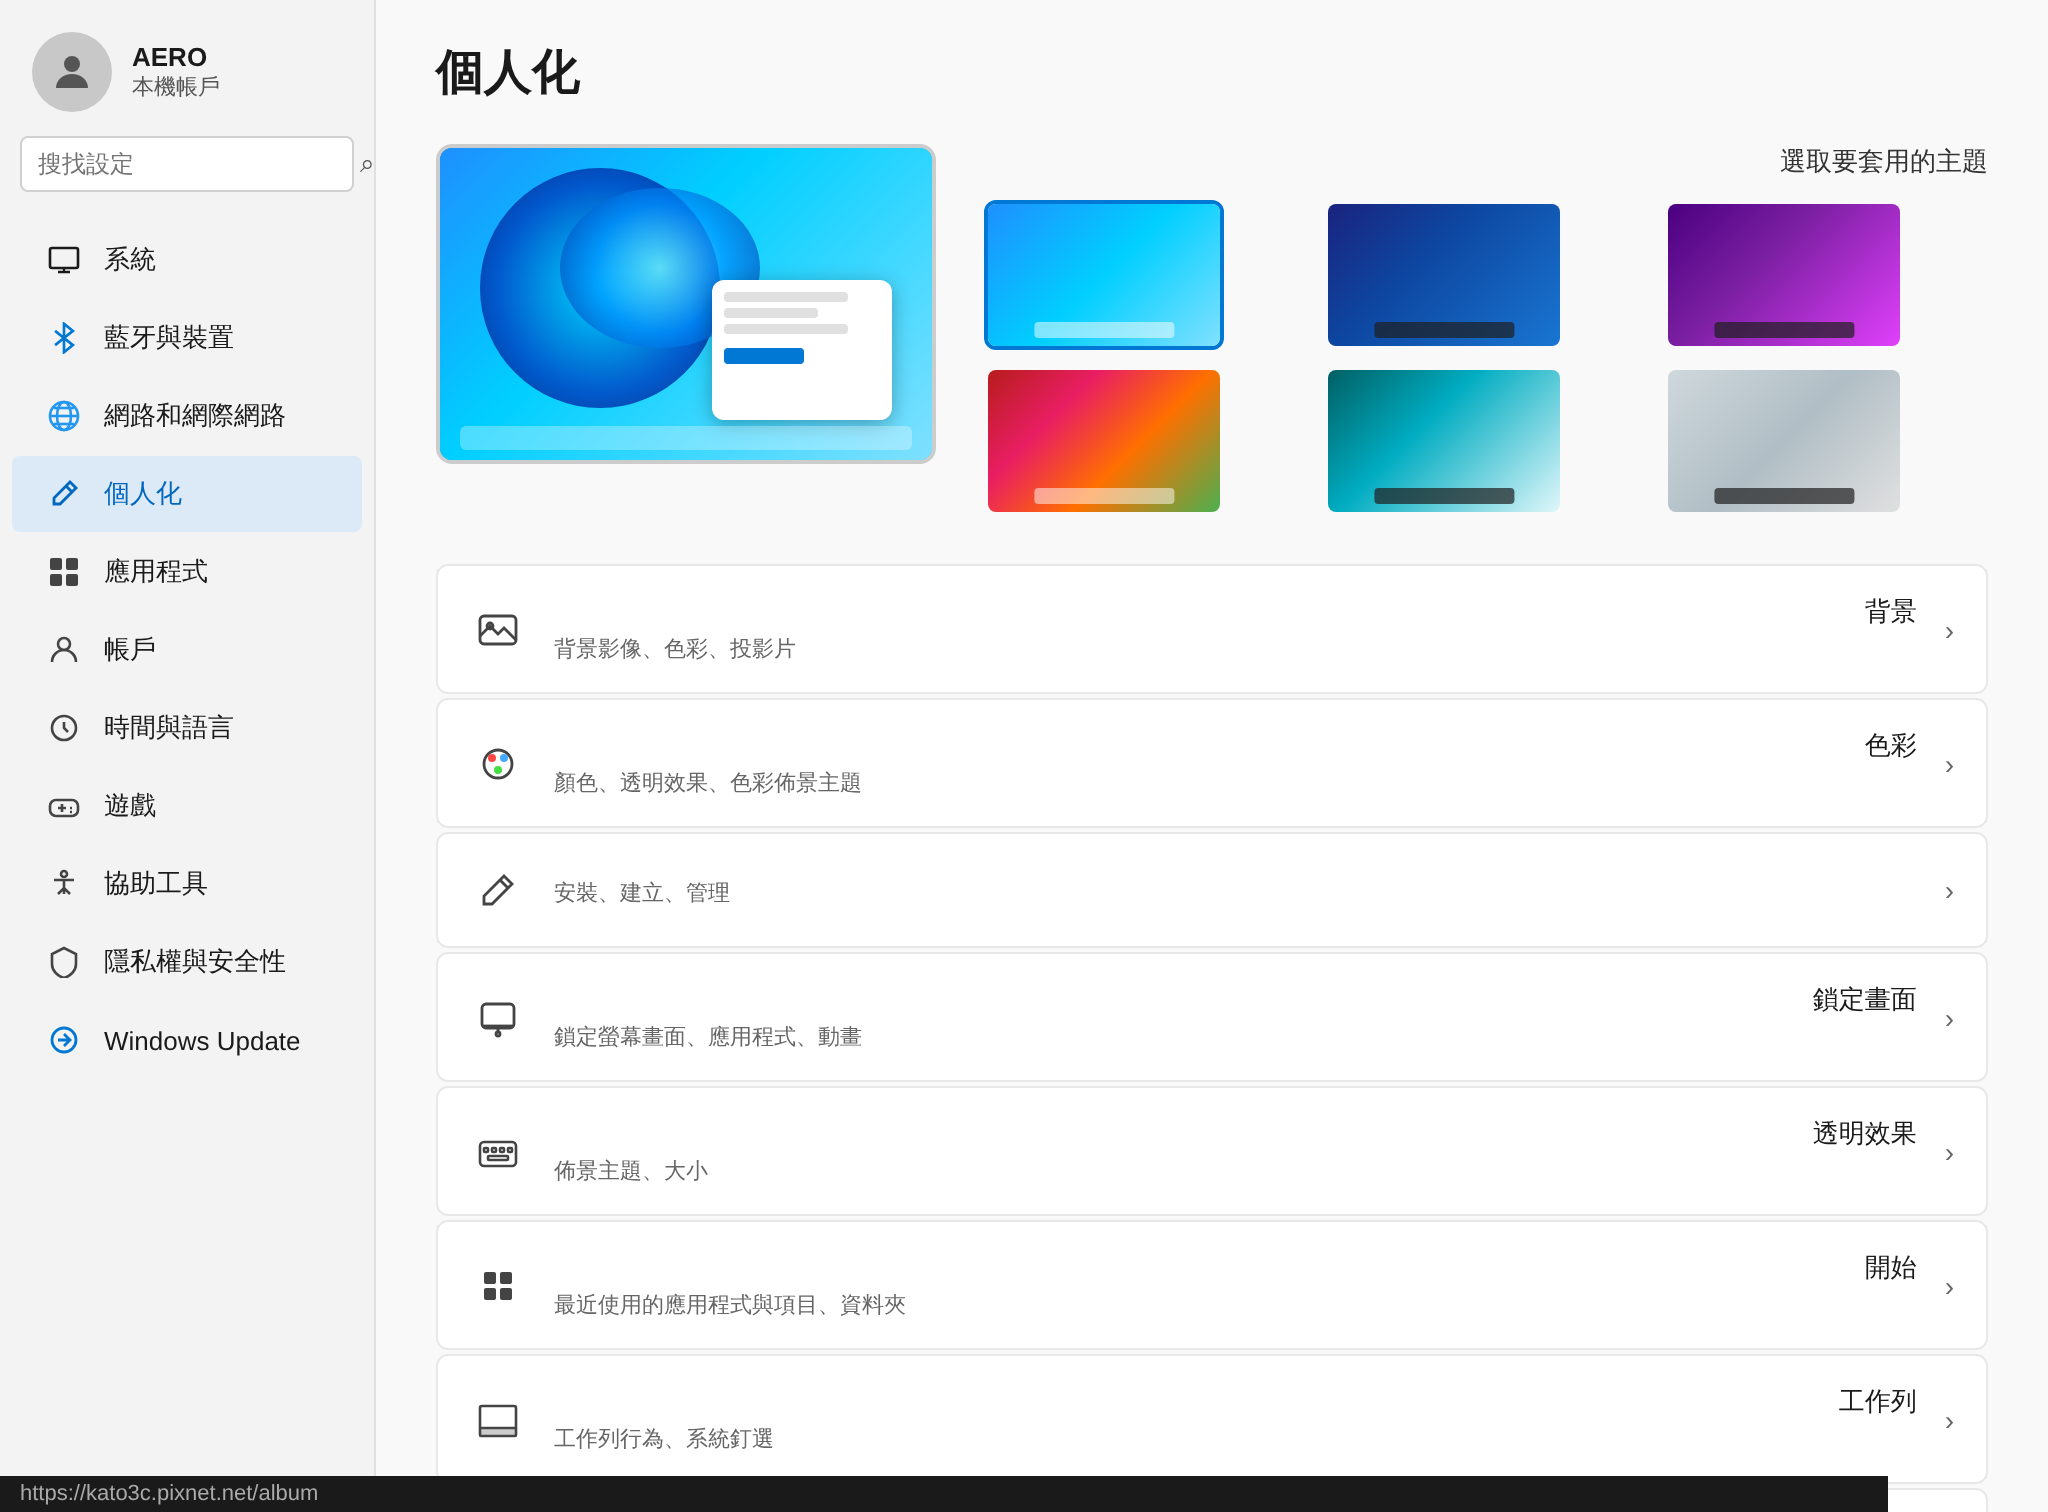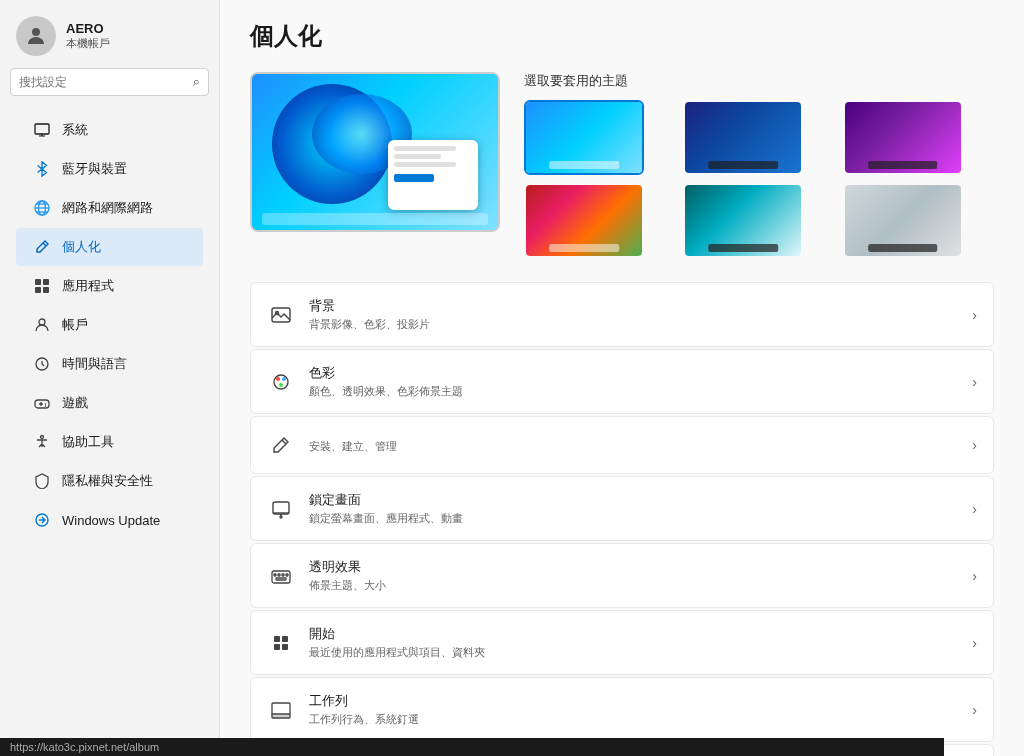--- a/index.html
+++ b/index.html
@@ -7,21 +7,21 @@
       font-family: "Microsoft JhengHei", "微軟正黑體", "Segoe UI", sans-serif;
       background: #f3f3f3;
       display: flex;
       height: 756px;
       width: 1024px;
       overflow: hidden;
       font-size: 13px;
     }
     
     .sidebar {
-      width: 220px;
+      width: 188px;
       background: #f3f3f3;
       display: flex;
       flex-direction: column;
       padding: 0;
       flex-shrink: 0;
       border-right: 1px solid #e0e0e0;
     }
     .user-profile {
       display: flex;
       align-items: center;
@@ -69,21 +69,21 @@
       color: #333;
       font-family: inherit;
     }
     .search-icon-unicode {
       color: #555;
       font-size: 13px;
     }
     .nav-items {
       flex: 1;
       overflow-y: auto;
-      padding: 4px 10px;
+      padding: 4px 0;
     }
     .nav-item {
       display: flex;
       align-items: center;
       padding: 9px 16px;
       gap: 10px;
       cursor: pointer;
       border-radius: 4px;
       margin: 1px 6px;
       color: #1a1a1a;
@@ -191,20 +191,21 @@
       bottom: 5px;
       left: 10px;
       right: 10px;
       height: 12px;
       background: rgba(255,255,255,0.3);
       border-radius: 3px;
     }
     
     .theme-thumbnails-area {
       flex: 1;
+      text-align: right;
     }
     .theme-label {
       font-size: 13px;
       color: #333;
       margin-bottom: 10px;
     }
     .theme-grid {
       display: grid;
       grid-template-columns: repeat(3, 1fr);
       gap: 8px;
@@ -271,20 +272,21 @@
       flex-shrink: 0;
       color: #444;
     }
     .settings-item-text {
       flex: 1;
     }
     .settings-item-title {
       font-size: 13px;
       font-weight: 500;
       color: #1a1a1a;
+      text-align: right;
     }
     .settings-item-desc {
       font-size: 11px;
       color: #666;
       margin-top: 2px;
     }
     .settings-item-chevron {
       color: #666;
       font-size: 14px;
     }

